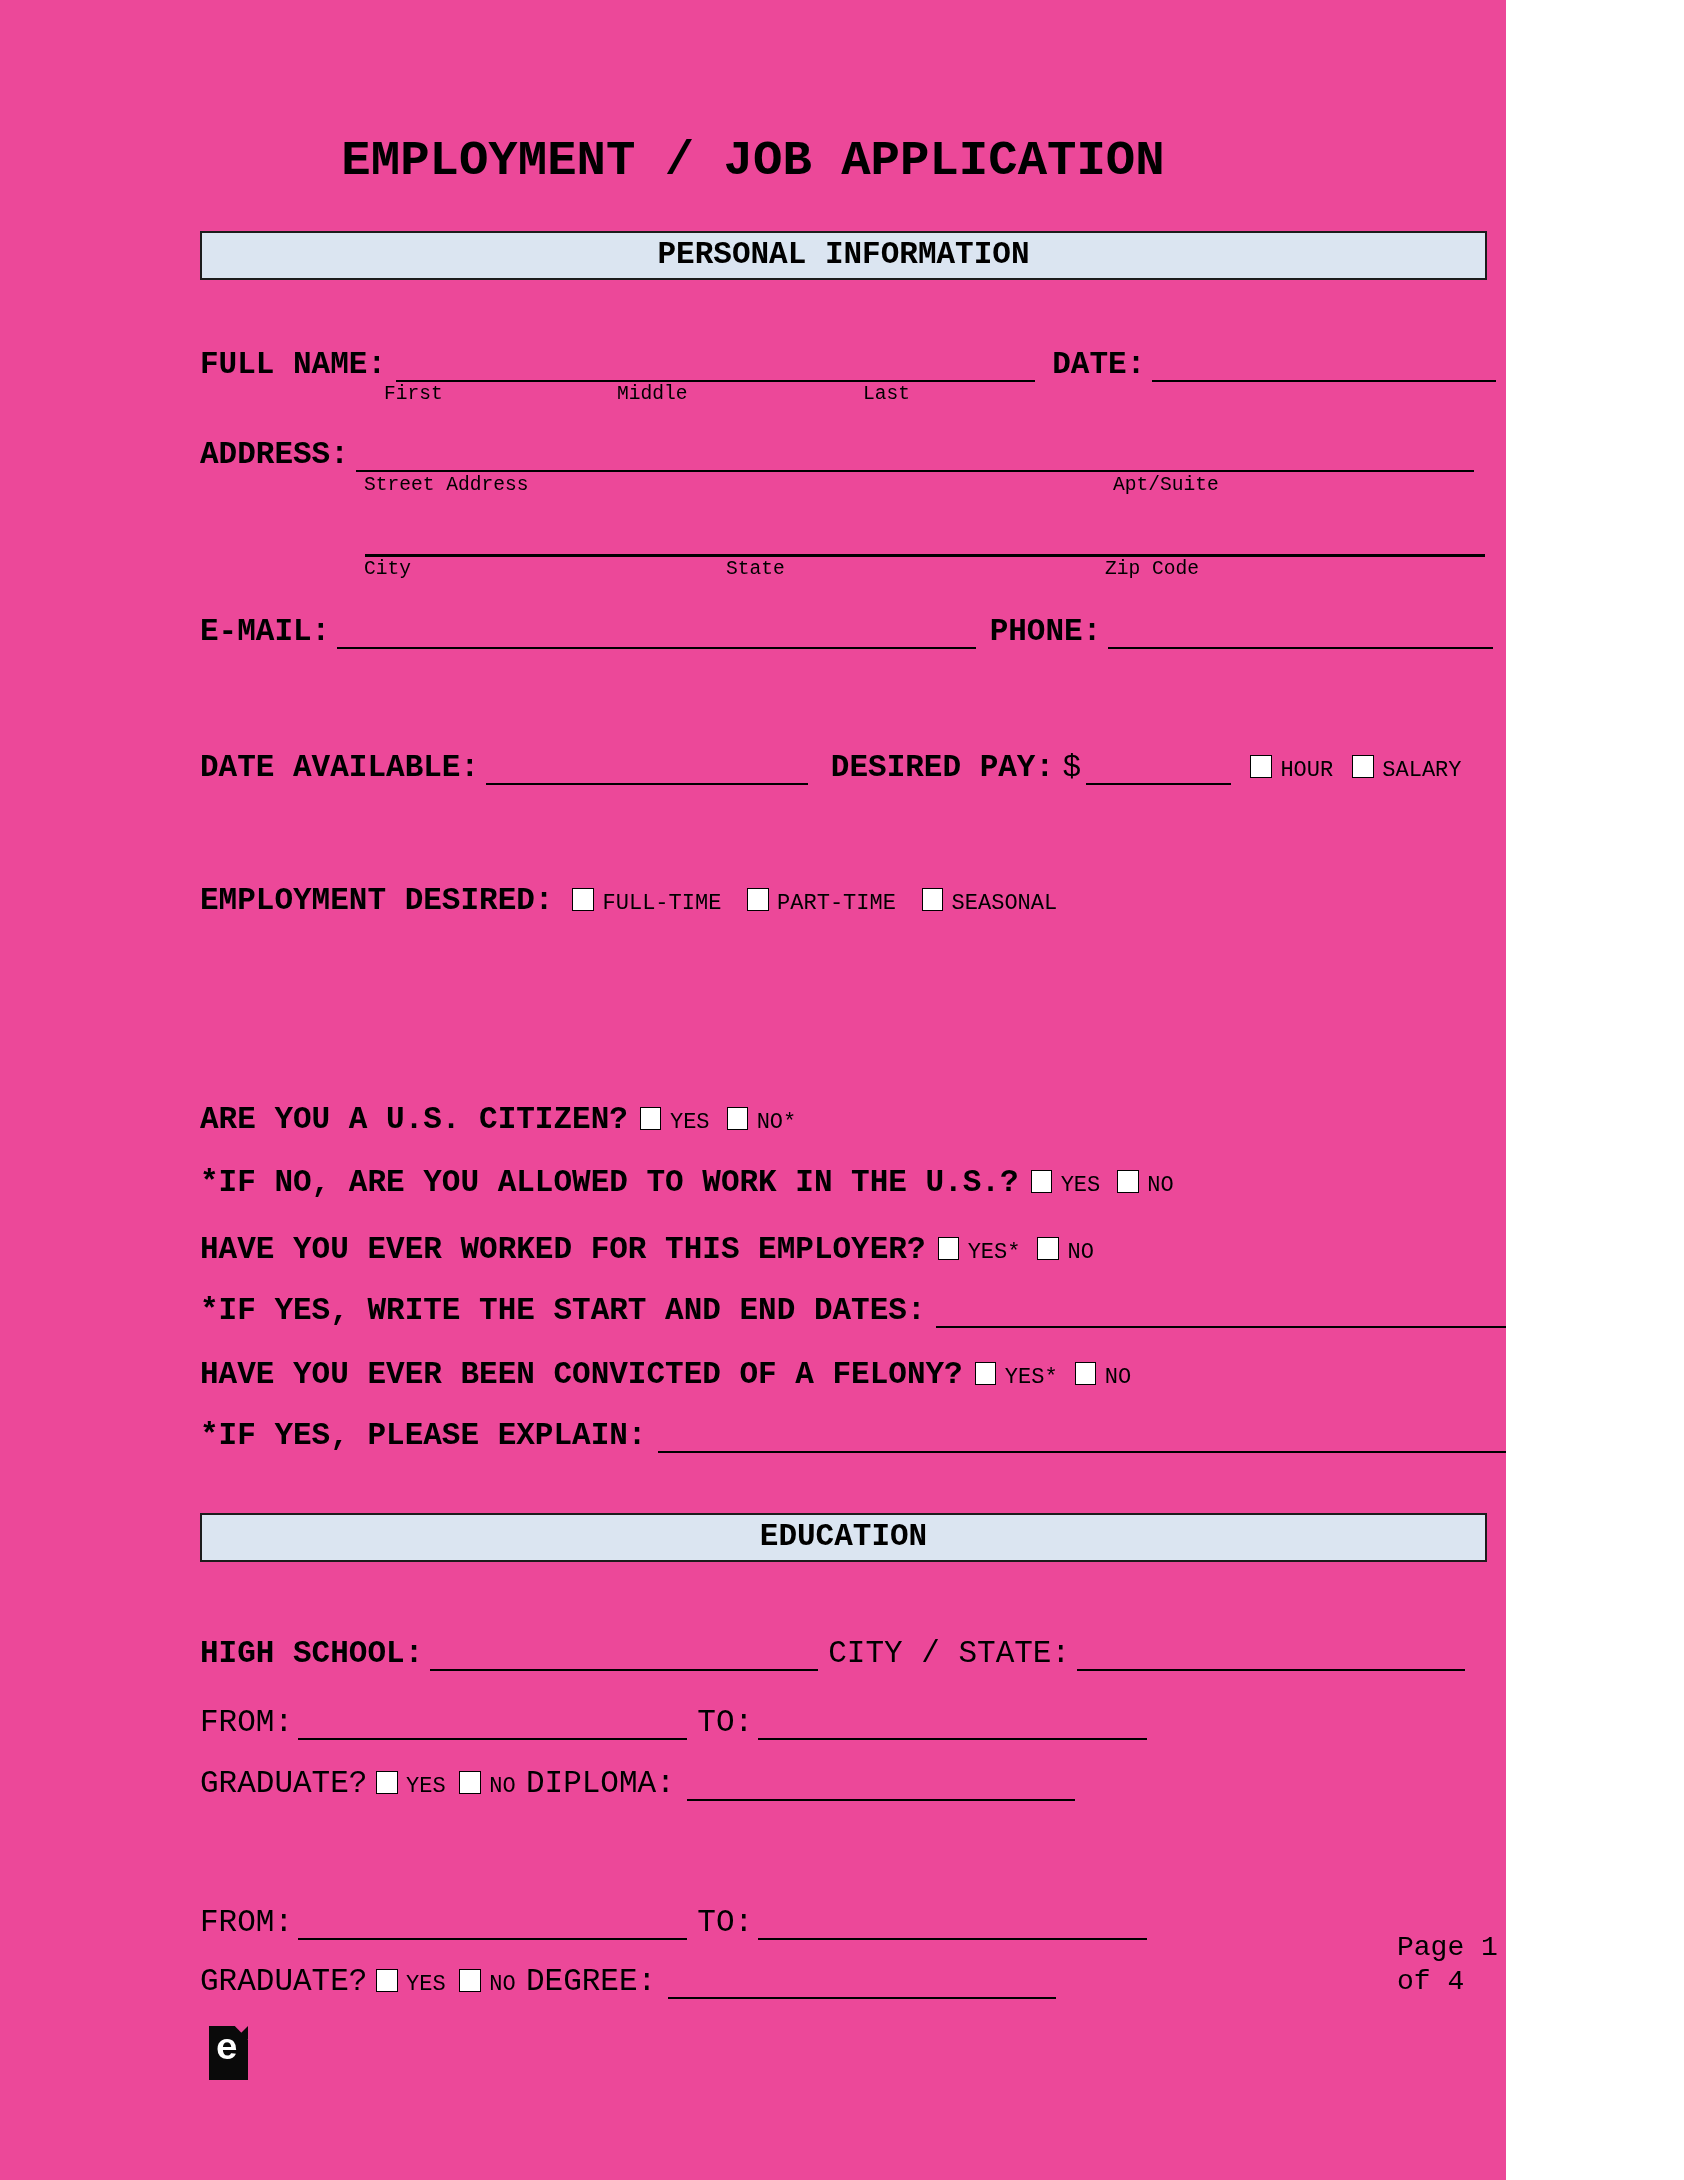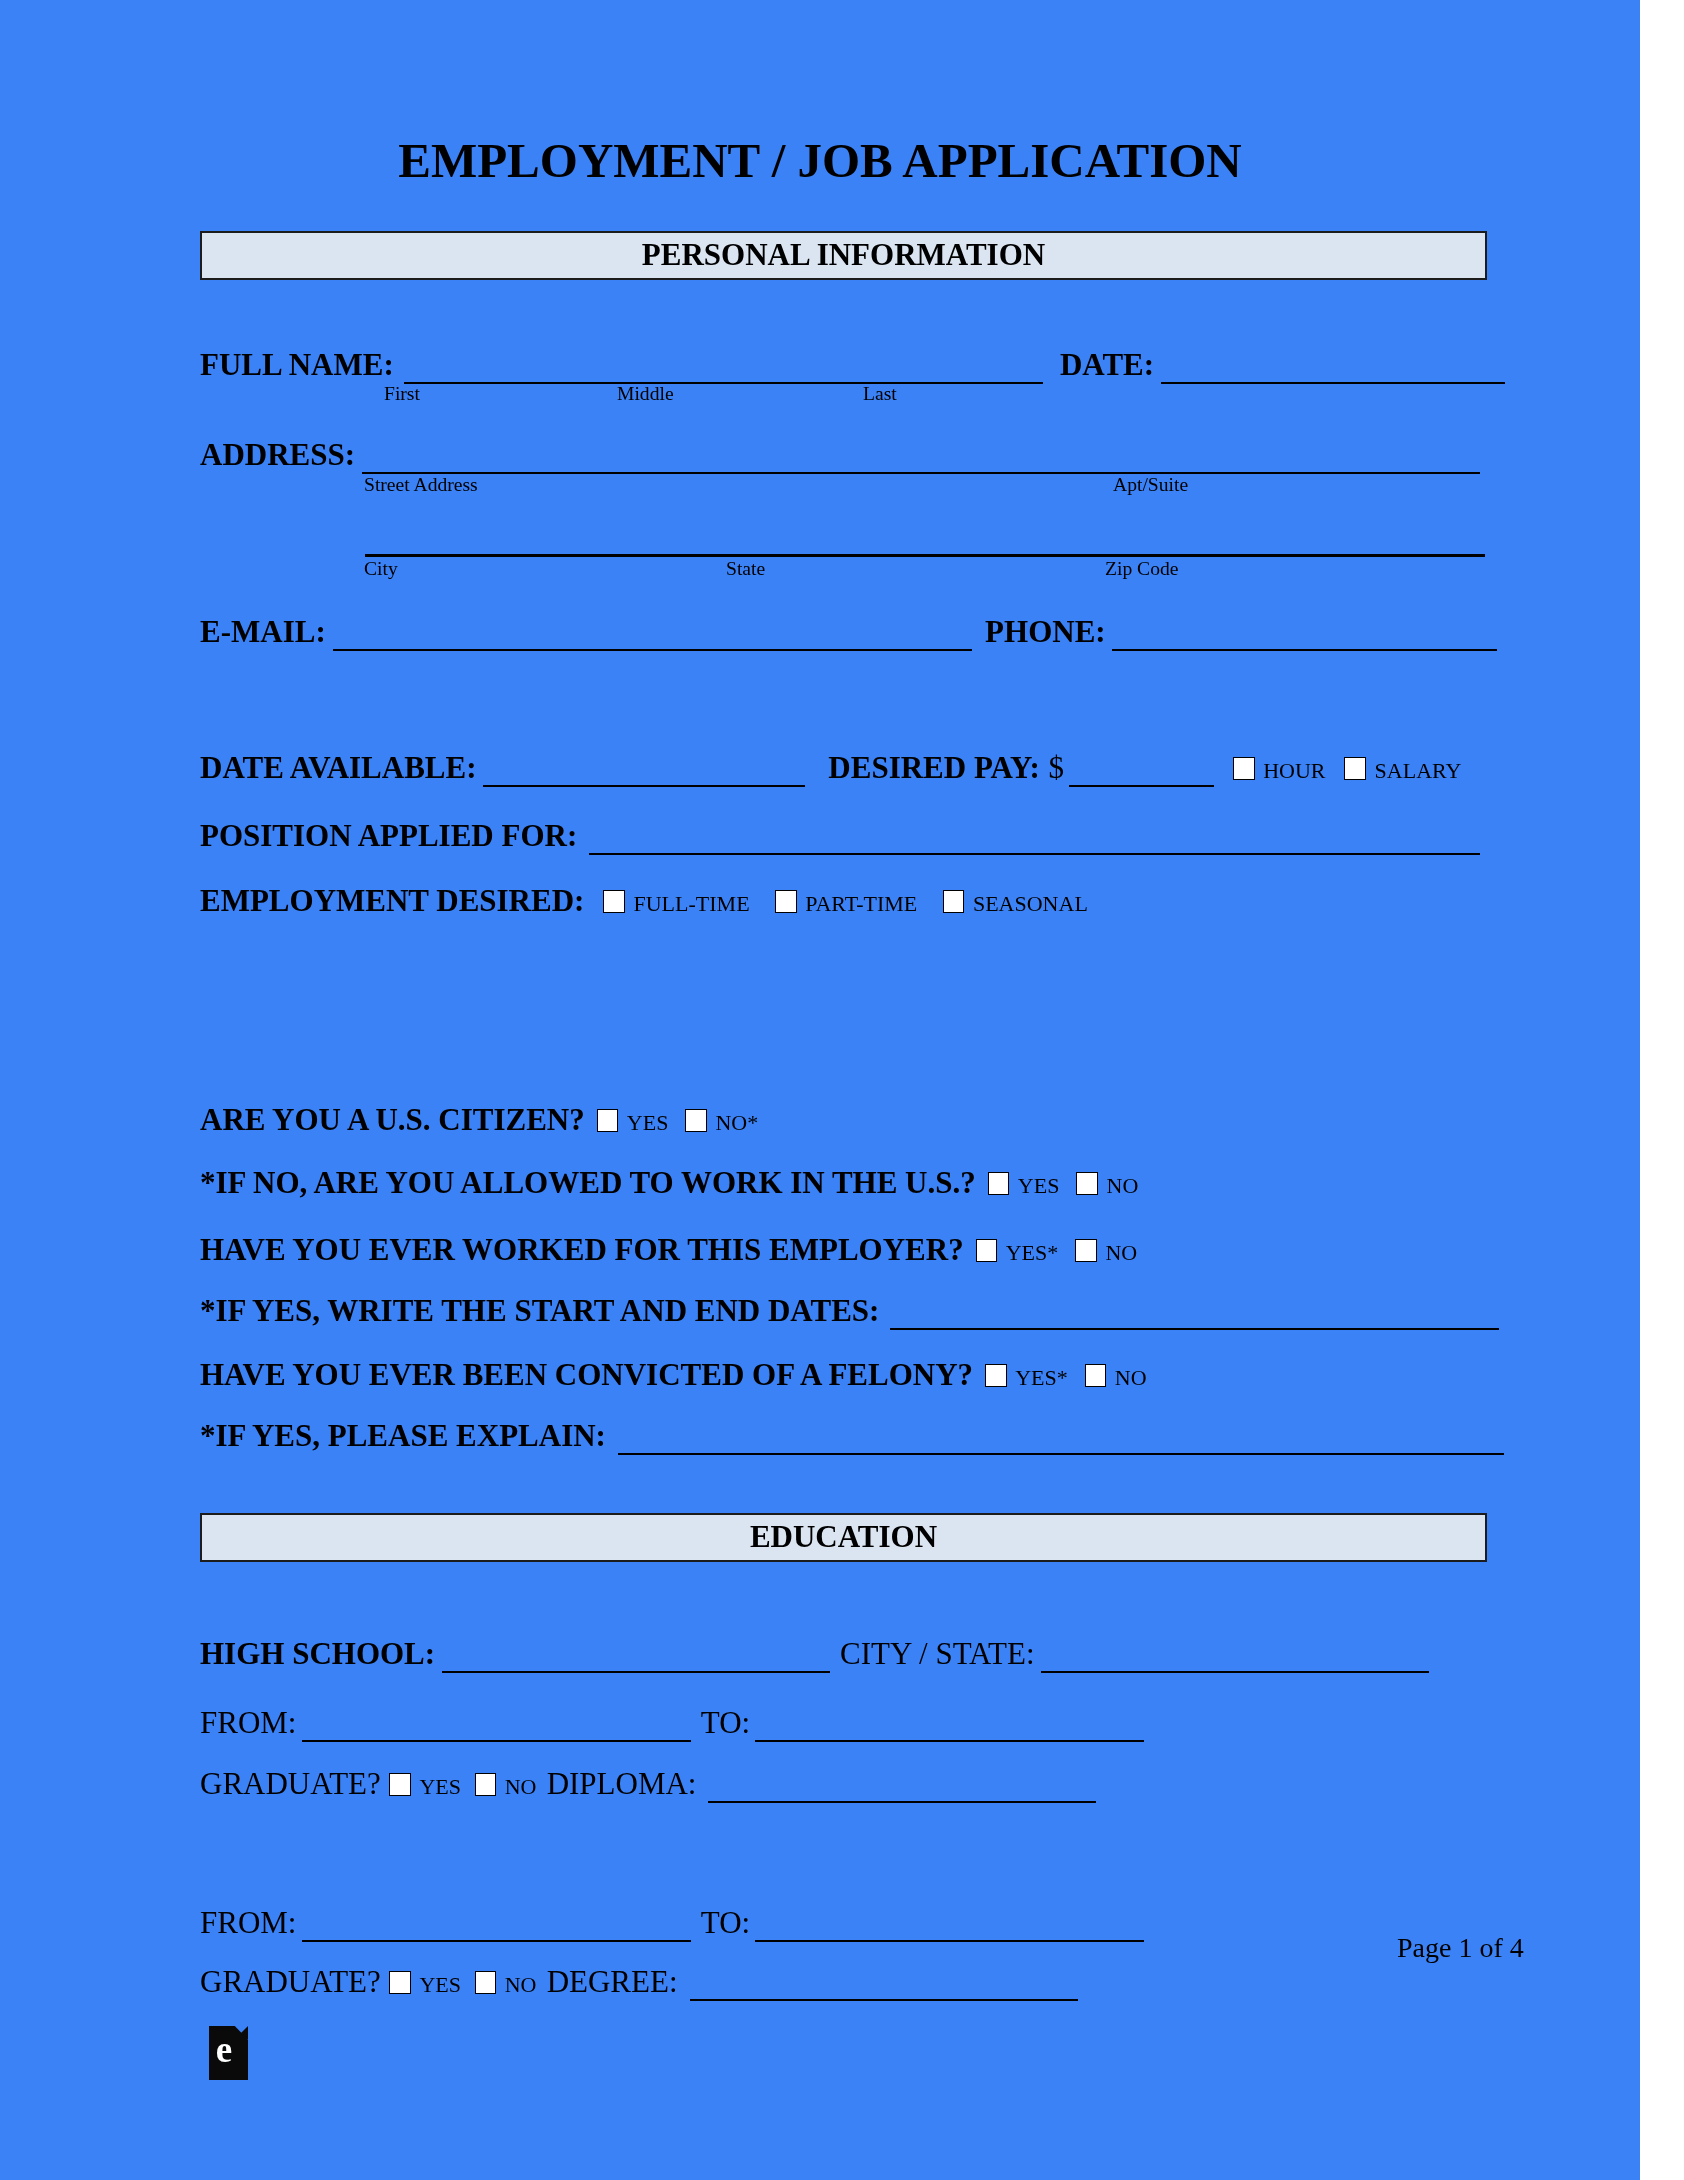--- a/index.html
+++ b/index.html
@@ -1,17 +1,17 @@
 <!DOCTYPE html>
 <html style="font-size:13.6px"><head>
 <meta charset="utf-8">
 <style>
   html,body{margin:0;padding:0;background:#fff;}
-  .page{position:relative;width:1640px;height:2181px;background:#3b82f6;overflow:hidden;
-        font-family:Liberation Serif, serif;color:#000;}
+  .page{position:relative;width:1506px;height:2181px;background:#ec4899;overflow:hidden;
+        font-family:Liberation Mono, monospace;color:#000;}
   .title{position:absolute;top:133px;left:0;width:100%;text-align:center;
          font-size:49px;font-weight:bold;line-height:56px;margin:0;}
   .bar{position:absolute;left:200px;width:1287px;height:49px;background:#dbe5f1;
        border:2.6px solid #1c1c1c;box-sizing:border-box;text-align:center;
        font-weight:bold;font-size:31px;line-height:43px;}
   .row{position:absolute;left:200px;white-space:nowrap;font-size:31px;line-height:37px;}
   .row > span{line-height:37px;}
   .b{font-weight:bold;}
   .line{display:inline-block;border-bottom:2.6px solid #000;height:10.2px;vertical-align:-8.5px;}
   .cb{display:inline-block;width:19.6px;height:21px;border:1.7px solid #000;background:#fff;
@@ -69,23 +69,20 @@
 
   <div class="row" style="top:613px">
     <span class="b">E-MAIL:</span><span class="line ml8" style="width:639px"></span><span class="b ml16">PHONE:</span><span class="line ml8" style="width:385px"></span>
   </div>
 
 
   <div class="row" style="top:749px">
     <span class="b">DATE AVAILABLE:</span><span class="line ml8" style="width:322px"></span><span class="b ml18">DESIRED PAY:</span><span class="ml10">$</span><span class="line ml6" style="width:145px"></span><span class="cb ml22"></span><span class="cl ml10">HOUR</span><span class="cb ml22"></span><span class="cl ml10">SALARY</span>
   </div>
 
-  <div class="row" style="top:817px">
-    <span class="b">POSITION APPLIED FOR:</span><span class="line ml14" style="width:891px"></span>
-  </div>
 
   <div class="row" style="top:882px">
     <span class="b">EMPLOYMENT DESIRED:</span><span class="cb ml22"></span><span class="cl ml10">FULL-TIME</span><span class="cb ml30"></span><span class="cl ml10">PART-TIME</span><span class="cb ml30"></span><span class="cl ml10">SEASONAL</span>
   </div>
 
 
   <div class="row" style="top:1101px">
     <span class="b">ARE YOU A U.S. CITIZEN?</span><span class="cb ml14"></span><span class="cl ml10">YES</span><span class="cb ml20"></span><span class="cl ml10">NO*</span>
   </div>
 

